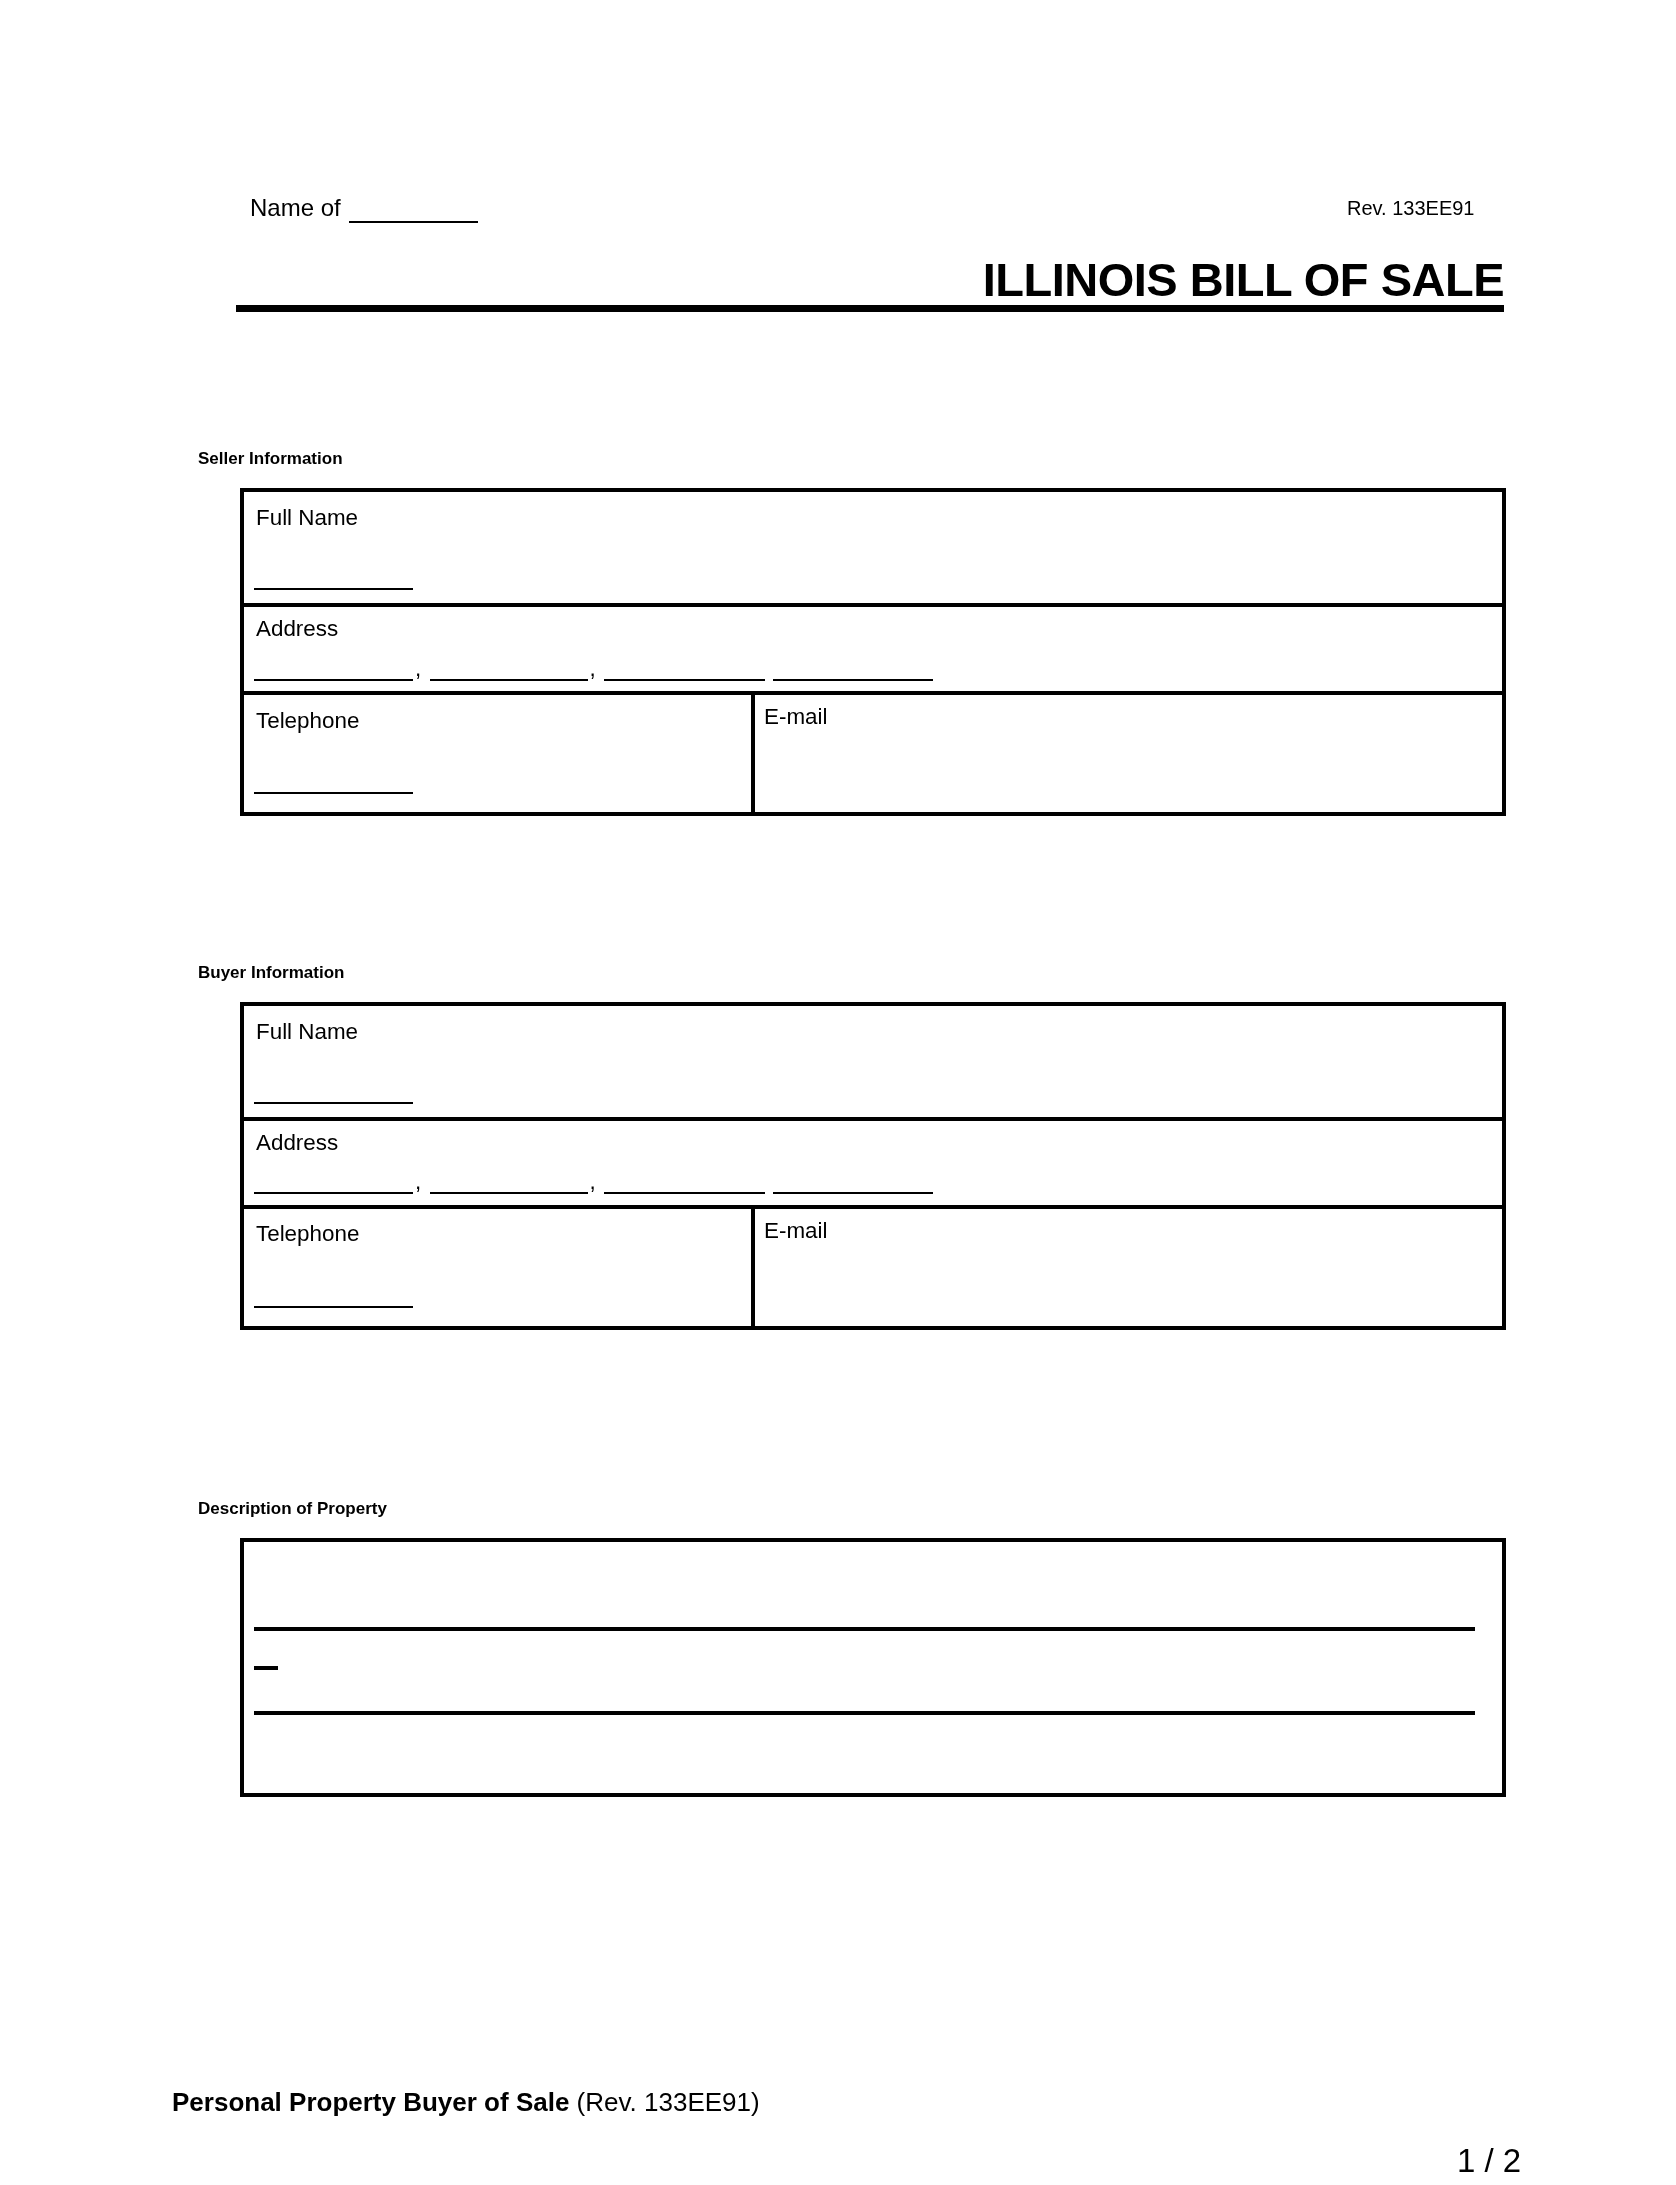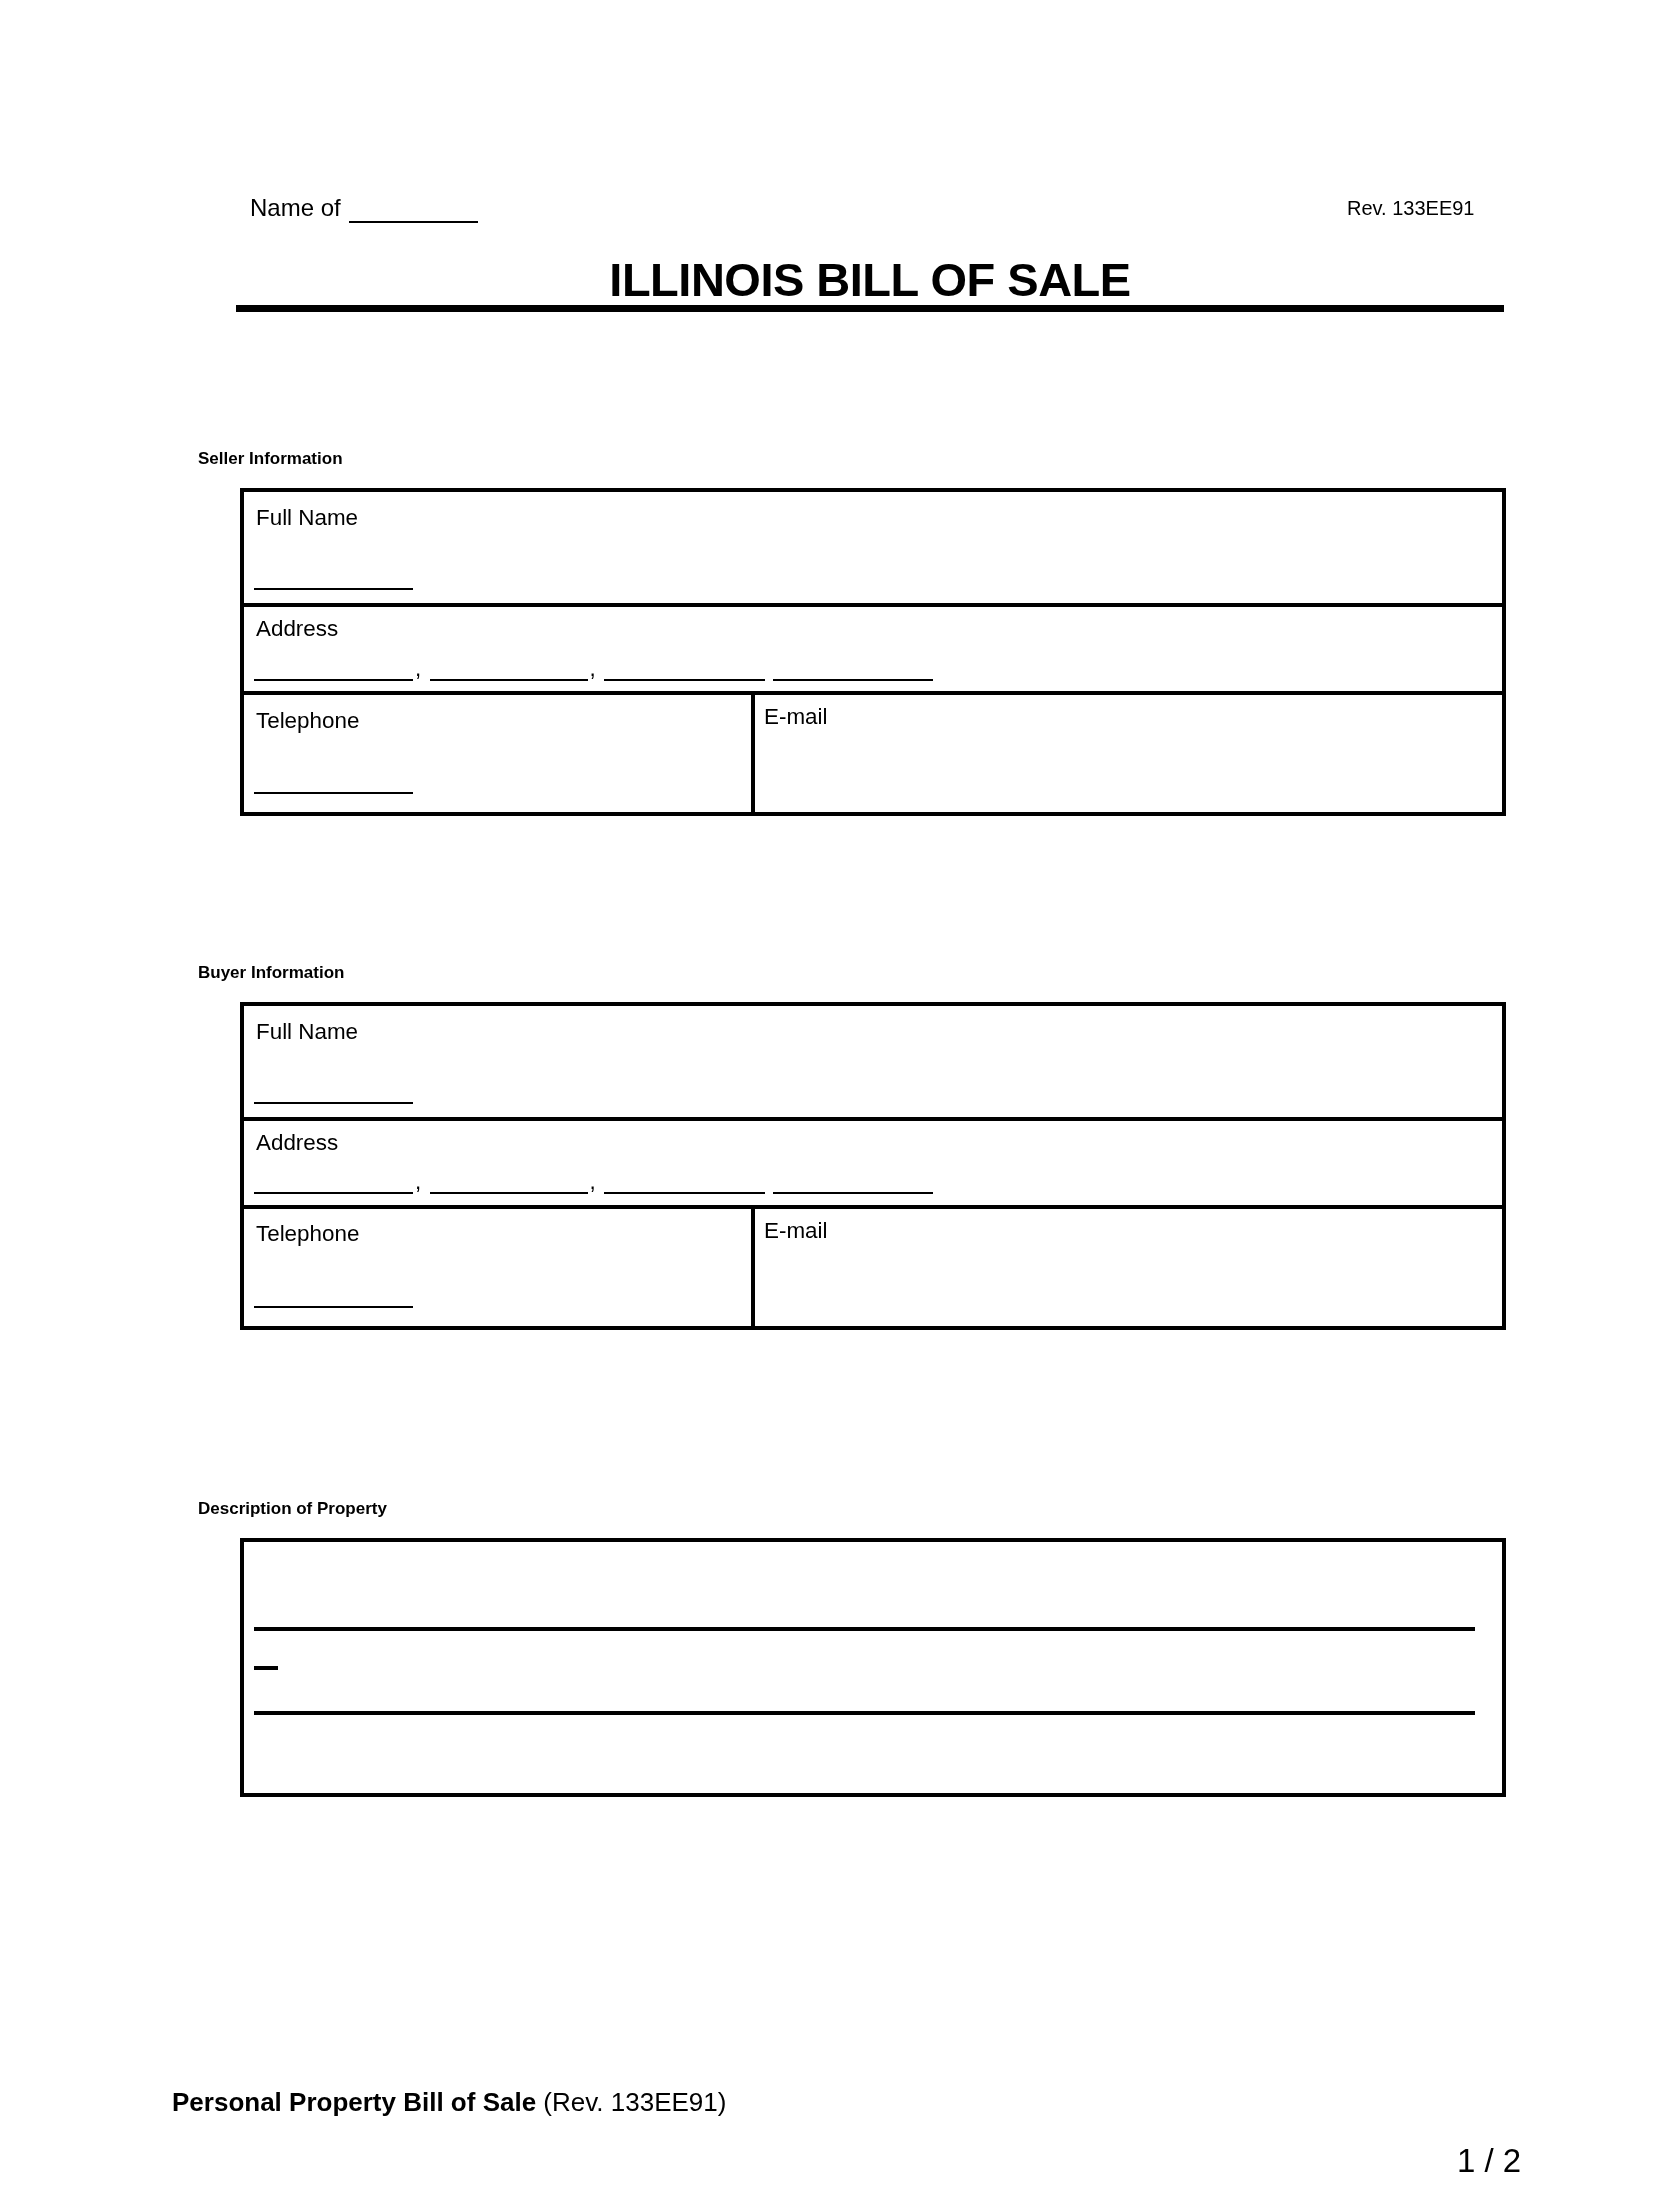--- a/index.html
+++ b/index.html
@@ -18,21 +18,21 @@
   
   .state-of { left: 250px; top: 193px; font-size: 24px; line-height: 30px; white-space: nowrap; }
   .state-blank {
     display: inline-block; width: 129px; height: 27px;
     border-bottom: 2.8px solid #000; vertical-align: bottom; margin-left: 8.4px;
   }
   .rev { left: 1347px; top: 193px; font-size: 20px; line-height: 30px; }
   .doc-title {
     left: 236px; top: 253px; width: 1268px;
     font-size: 47px; line-height: 54px; font-weight: bold;
-    text-align: center; letter-spacing: -0.5px; white-space: nowrap;
+    text-align: right; letter-spacing: -0.5px; white-space: nowrap;
   }
   .title-rule { left: 236px; top: 305px; width: 1268px; height: 6.5px; background: #000; }
 
   
   .section-heading { left: 198px; font-size: 17px; line-height: 34px; font-weight: bold; white-space: nowrap; }
 
   
   .info-table {
     left: 240px; width: 1266px; height: 328px;
     border: 4.7px solid #000; box-sizing: border-box;
@@ -111,18 +111,18 @@
   <div class="abs blank-line" style="left:254px; top:1306px; width:159px"></div>
   <div class="abs cell-label" style="left:764px; top:1217px">E-mail</div>
 
   <div class="abs section-heading" style="top:1492px">Description of Property</div>
   <div class="abs desc-box"></div>
   <div class="abs desc-line" style="left:254px; top:1627px; width:1221px"></div>
   <div class="abs desc-line" style="left:254px; top:1666px; width:24px"></div>
   <div class="abs desc-line" style="left:254px; top:1711px; width:1221px"></div>
 
   <div class="abs footer-line">
-    <span class="bold">Personal Property Bill of Sale</span><span> </span><span>(Rev. 133EE91)</span>
+    <span class="bold">Personal Property Buyer of Sale</span><span> </span><span>(Rev. 133EE91)</span>
   </div>
   <div class="abs page-indicator">1 / 2</div>
 
 </div>
 
 
 </body></html>

